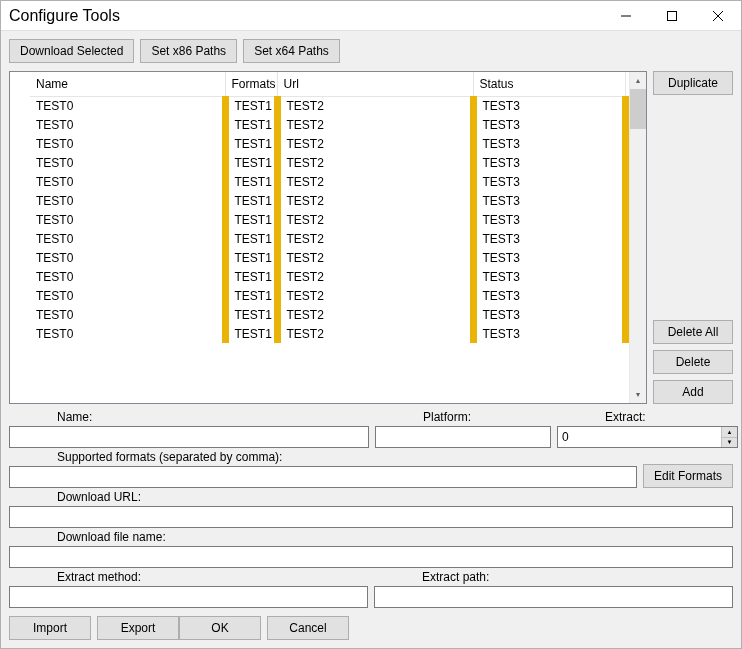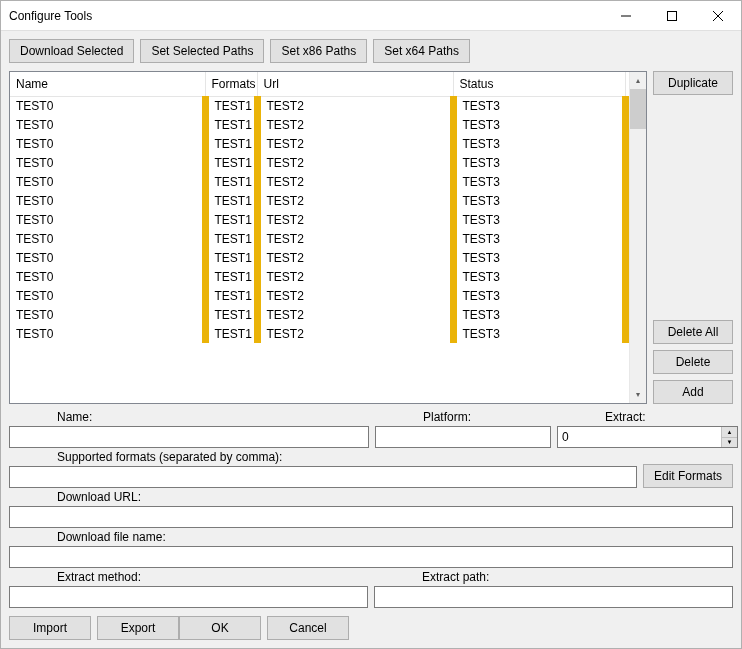--- a/index.html
+++ b/index.html
@@ -21,21 +21,21 @@
     display: flex;
     flex-direction: column;
   }
   .titlebar {
     height: 30px;
     display: flex;
     align-items: center;
     padding-left: 8px;
     border-bottom: 1px solid #e0e0e0;
   }
-  .titlebar-title { flex: 1; font-size: 12px; }
+  .titlebar-title { flex: 1; font-size: 16px; }
   .titlebar-buttons { display: flex; }
   .titlebar-btn {
     width: 46px;
     height: 30px;
     display: flex;
     align-items: center;
     justify-content: center;
     font-family: "Segoe UI Symbol", sans-serif;
     font-size: 10px;
   }
@@ -65,20 +65,21 @@
     min-height: 0;
     margin-top: 4px;
   }
   .table-wrap {
     flex: 1;
     border: 1px solid #828790;
     background: #fff;
     display: flex;
     min-height: 0;
     position: relative;
+    padding-left: 20px;
   }
   .table-scroll {
     flex: 1;
     overflow: hidden;
   }
   table {
     width: 100%;
     border-collapse: collapse;
     table-layout: fixed;
   }
@@ -200,21 +201,20 @@
             <line x1="0" y1="0" x2="10" y2="10"></line>
             <line x1="10" y1="0" x2="0" y2="10"></line>
           </svg>
       </div>
     </div>
   </div>
 
   <div class="content">
     <div class="btn-row">
       <button class="btn">Download Selected</button>
-      <button class="btn">Set Selected Paths</button>
       <button class="btn">Set x86 Paths</button>
       <button class="btn">Set x64 Paths</button>
     </div>
 
     <div class="middle">
       <div class="table-wrap">
         <div class="table-scroll">
           <table>
             <colgroup>
               <col style="width:195px">

